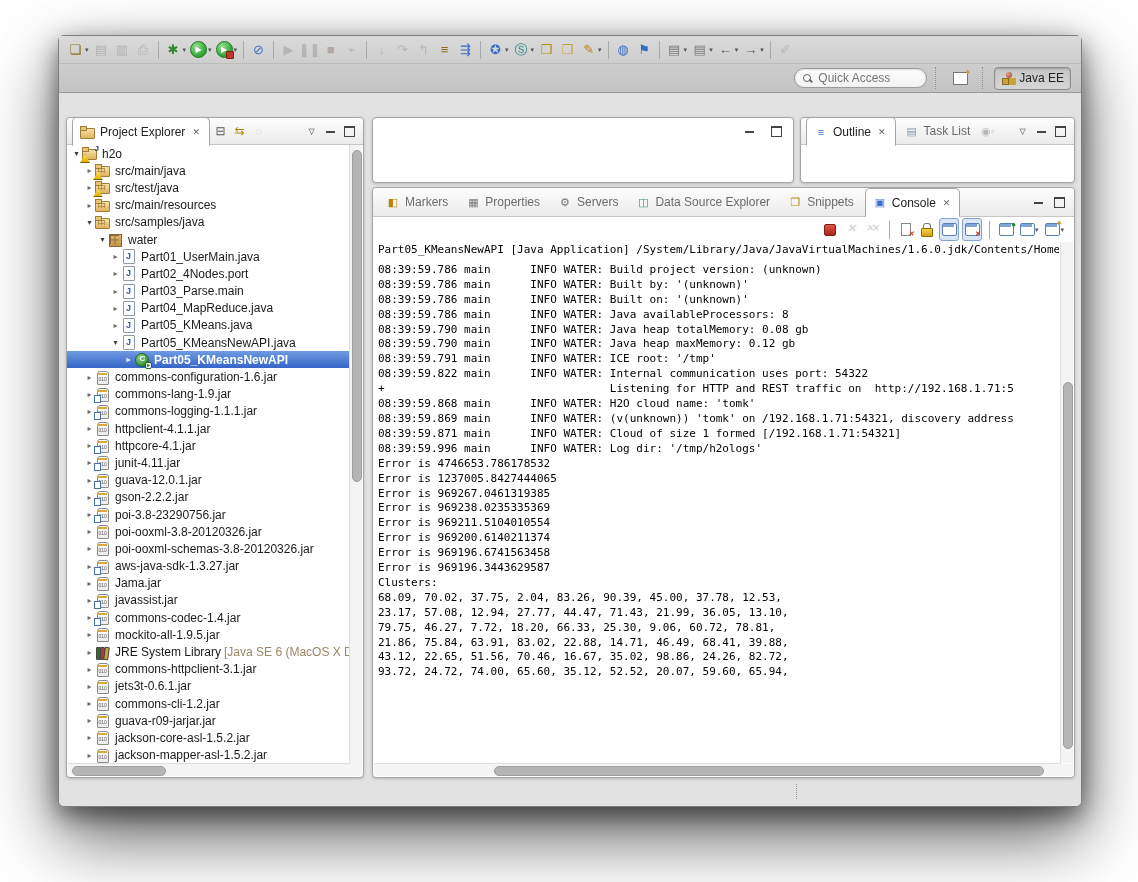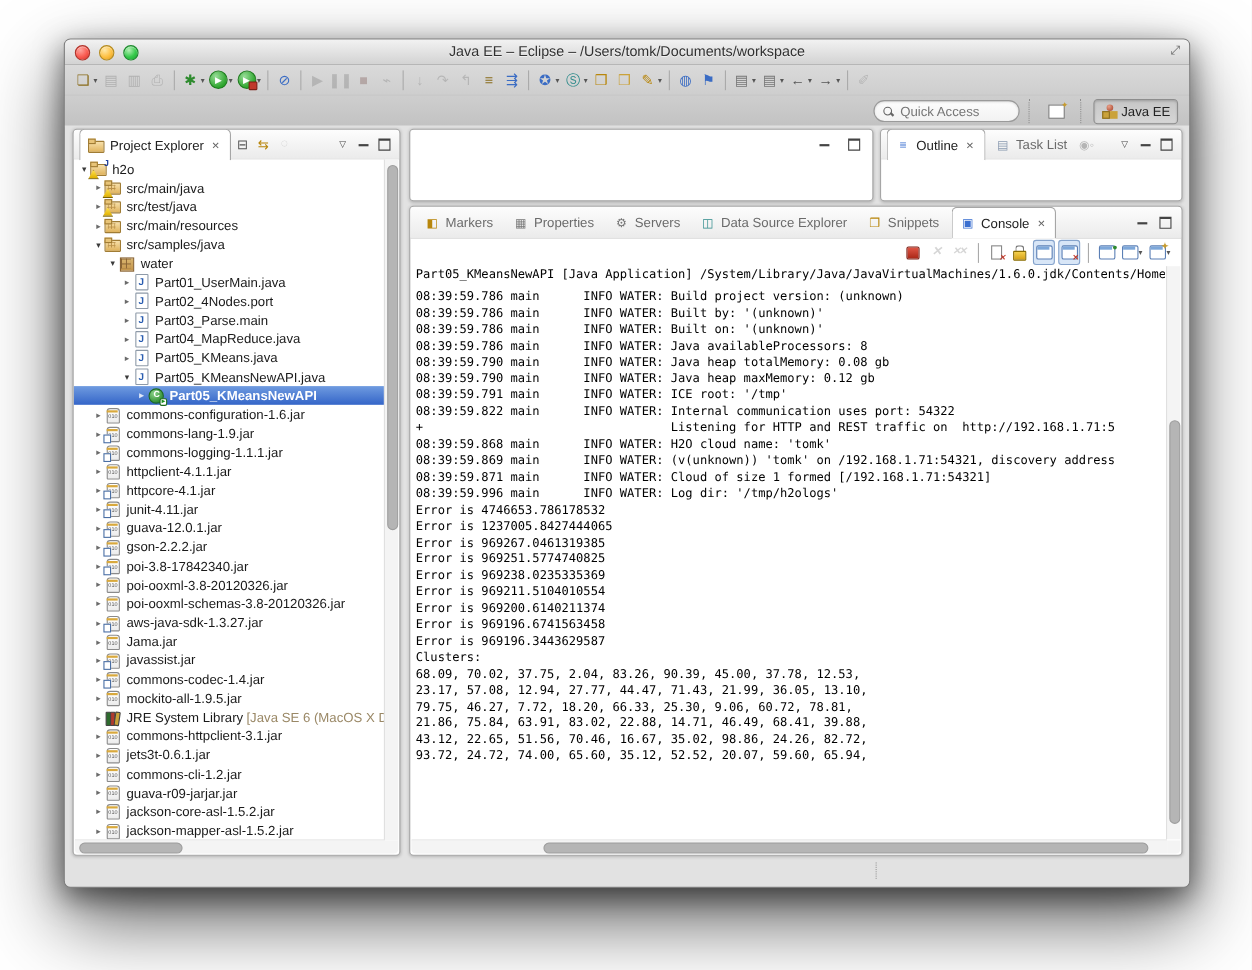--- a/index.html
+++ b/index.html
@@ -122,29 +122,20 @@
   .ctitle{white-space:pre;margin-bottom:5px;}
   .cline{white-space:pre;}
   
   .statusbar{position:absolute;left:0;right:0;bottom:0;height:28px;}
   .drag-handle{position:absolute;left:737px;bottom:7px;height:15px;width:0;border-left:1px dotted #9a9a9a;}
 </style>
 </head>
 <body>
 
 <div class="window">
-  <div class="titlebar">
-    <div class="traffic">
-      <span class="light l-red"></span>
-      <span class="light l-yellow"></span>
-      <span class="light l-green"></span>
-    </div>
-    <div class="win-title">Java EE – Eclipse – /Users/tomk/Documents/workspace</div>
-    <span class="fullscreen">⤢</span>
-  </div>
 
   <div class="toolbar">
       <span class="tb-btn">
         <span class="tb-ic" style="color: rgb(138, 109, 29);">❏</span>
         <span class="dd">▾</span>
       </span>
       <span class="tb-btn disabled">
         <span class="tb-ic" style="color: rgb(102, 102, 102);">▤</span>
       </span>
       <span class="tb-btn disabled">
@@ -440,21 +431,21 @@
               <i class="srcov"></i>
             </span>
             <span class="tlabel">gson-2.2.2.jar</span>
           </div>
           <div class="tree-row" style="padding-left: 17px;">
             <span class="arrow">▸</span>
             <span class="ti jar-src">
               <i class="jtxt">010</i>
               <i class="srcov"></i>
             </span>
-            <span class="tlabel">poi-3.8-17842340.jar</span>
+            <span class="tlabel">poi-3.8-23290756.jar</span>
           </div>
           <div class="tree-row" style="padding-left: 17px;">
             <span class="arrow">▸</span>
             <span class="ti jar">
               <i class="jtxt">010</i>
             </span>
             <span class="tlabel">poi-ooxml-3.8-20120326.jar</span>
           </div>
           <div class="tree-row" style="padding-left: 17px;">
             <span class="arrow">▸</span>
@@ -688,21 +679,20 @@
             <div class="cline">08:39:59.791 main      INFO WATER: ICE root: '/tmp'</div>
             <div class="cline">08:39:59.822 main      INFO WATER: Internal communication uses port: 54322</div>
             <div class="cline">+                                  Listening for HTTP and REST traffic on  http://192.168.1.71:5</div>
             <div class="cline">08:39:59.868 main      INFO WATER: H2O cloud name: 'tomk'</div>
             <div class="cline">08:39:59.869 main      INFO WATER: (v(unknown)) 'tomk' on /192.168.1.71:54321, discovery address</div>
             <div class="cline">08:39:59.871 main      INFO WATER: Cloud of size 1 formed [/192.168.1.71:54321]</div>
             <div class="cline">08:39:59.996 main      INFO WATER: Log dir: '/tmp/h2ologs'</div>
             <div class="cline">Error is 4746653.786178532</div>
             <div class="cline">Error is 1237005.8427444065</div>
             <div class="cline">Error is 969267.0461319385</div>
-            <div class="cline">Error is 969251.5774740825</div>
             <div class="cline">Error is 969238.0235335369</div>
             <div class="cline">Error is 969211.5104010554</div>
             <div class="cline">Error is 969200.6140211374</div>
             <div class="cline">Error is 969196.6741563458</div>
             <div class="cline">Error is 969196.3443629587</div>
             <div class="cline">Clusters:</div>
             <div class="cline">68.09, 70.02, 37.75, 2.04, 83.26, 90.39, 45.00, 37.78, 12.53,</div>
             <div class="cline">23.17, 57.08, 12.94, 27.77, 44.47, 71.43, 21.99, 36.05, 13.10,</div>
             <div class="cline">79.75, 46.27, 7.72, 18.20, 66.33, 25.30, 9.06, 60.72, 78.81,</div>
             <div class="cline">21.86, 75.84, 63.91, 83.02, 22.88, 14.71, 46.49, 68.41, 39.88,</div>

